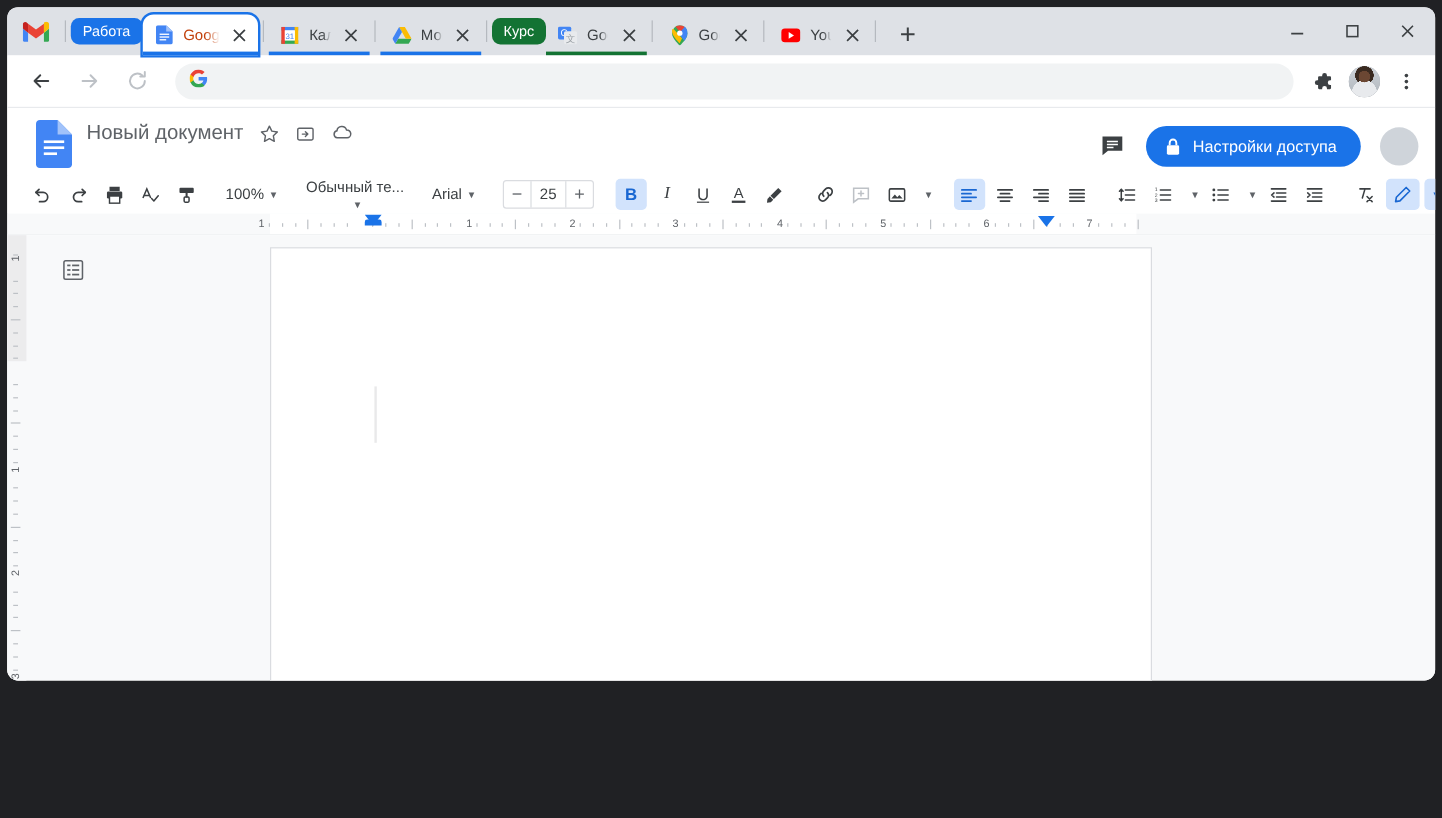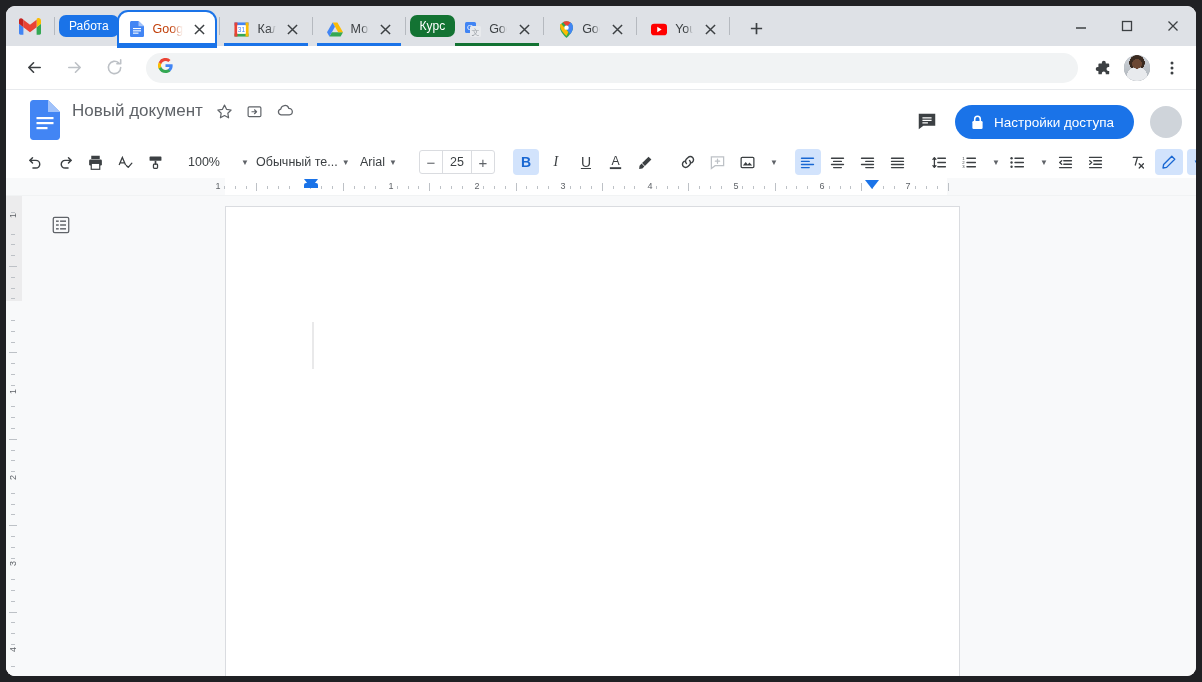--- a/index.html
+++ b/index.html
@@ -5,21 +5,21 @@
   * { box-sizing: border-box; margin: 0; padding: 0; }
   html, body {
     width: 1202px; height: 682px;
     overflow: hidden;
     font-family: "Liberation Sans", sans-serif;
     background: #202124;
   }
   .window {
     position: absolute;
     left: 6px; top: 6px;
-    width: 1190px; height: 670px;
+    width: 1190px; height: 561px;
     background: #ffffff;
     border-radius: 9px;
     overflow: hidden;
   }
 
   
   .tabstrip {
     position: relative;
     height: 40px;
     background: #dee1e6;
@@ -278,22 +278,22 @@
     height: 26px;
     display: flex;
     align-items: center;
     padding: 0 6px;
     border-radius: 4px;
     font-size: 12.5px;
     color: #3c4043;
     cursor: pointer;
     white-space: nowrap;
   }
-  .zoomsel { width: 56px; justify-content: space-between; gap: 17px; }
-  .stylesel { width: 92px; justify-content: space-between; }
+  .zoomsel { width: 56px; justify-content: space-between; }
+  .stylesel { width: 92px; justify-content: space-between; flex-direction: column; }
   .fontsel { width: 92px; justify-content: space-between; }
   .sizebox {
     display: flex;
     align-items: center;
     height: 24px;
     border: 1px solid #dadce0;
     border-radius: 3px;
     margin: 0 4px;
   }
   .sizebox .sq {

